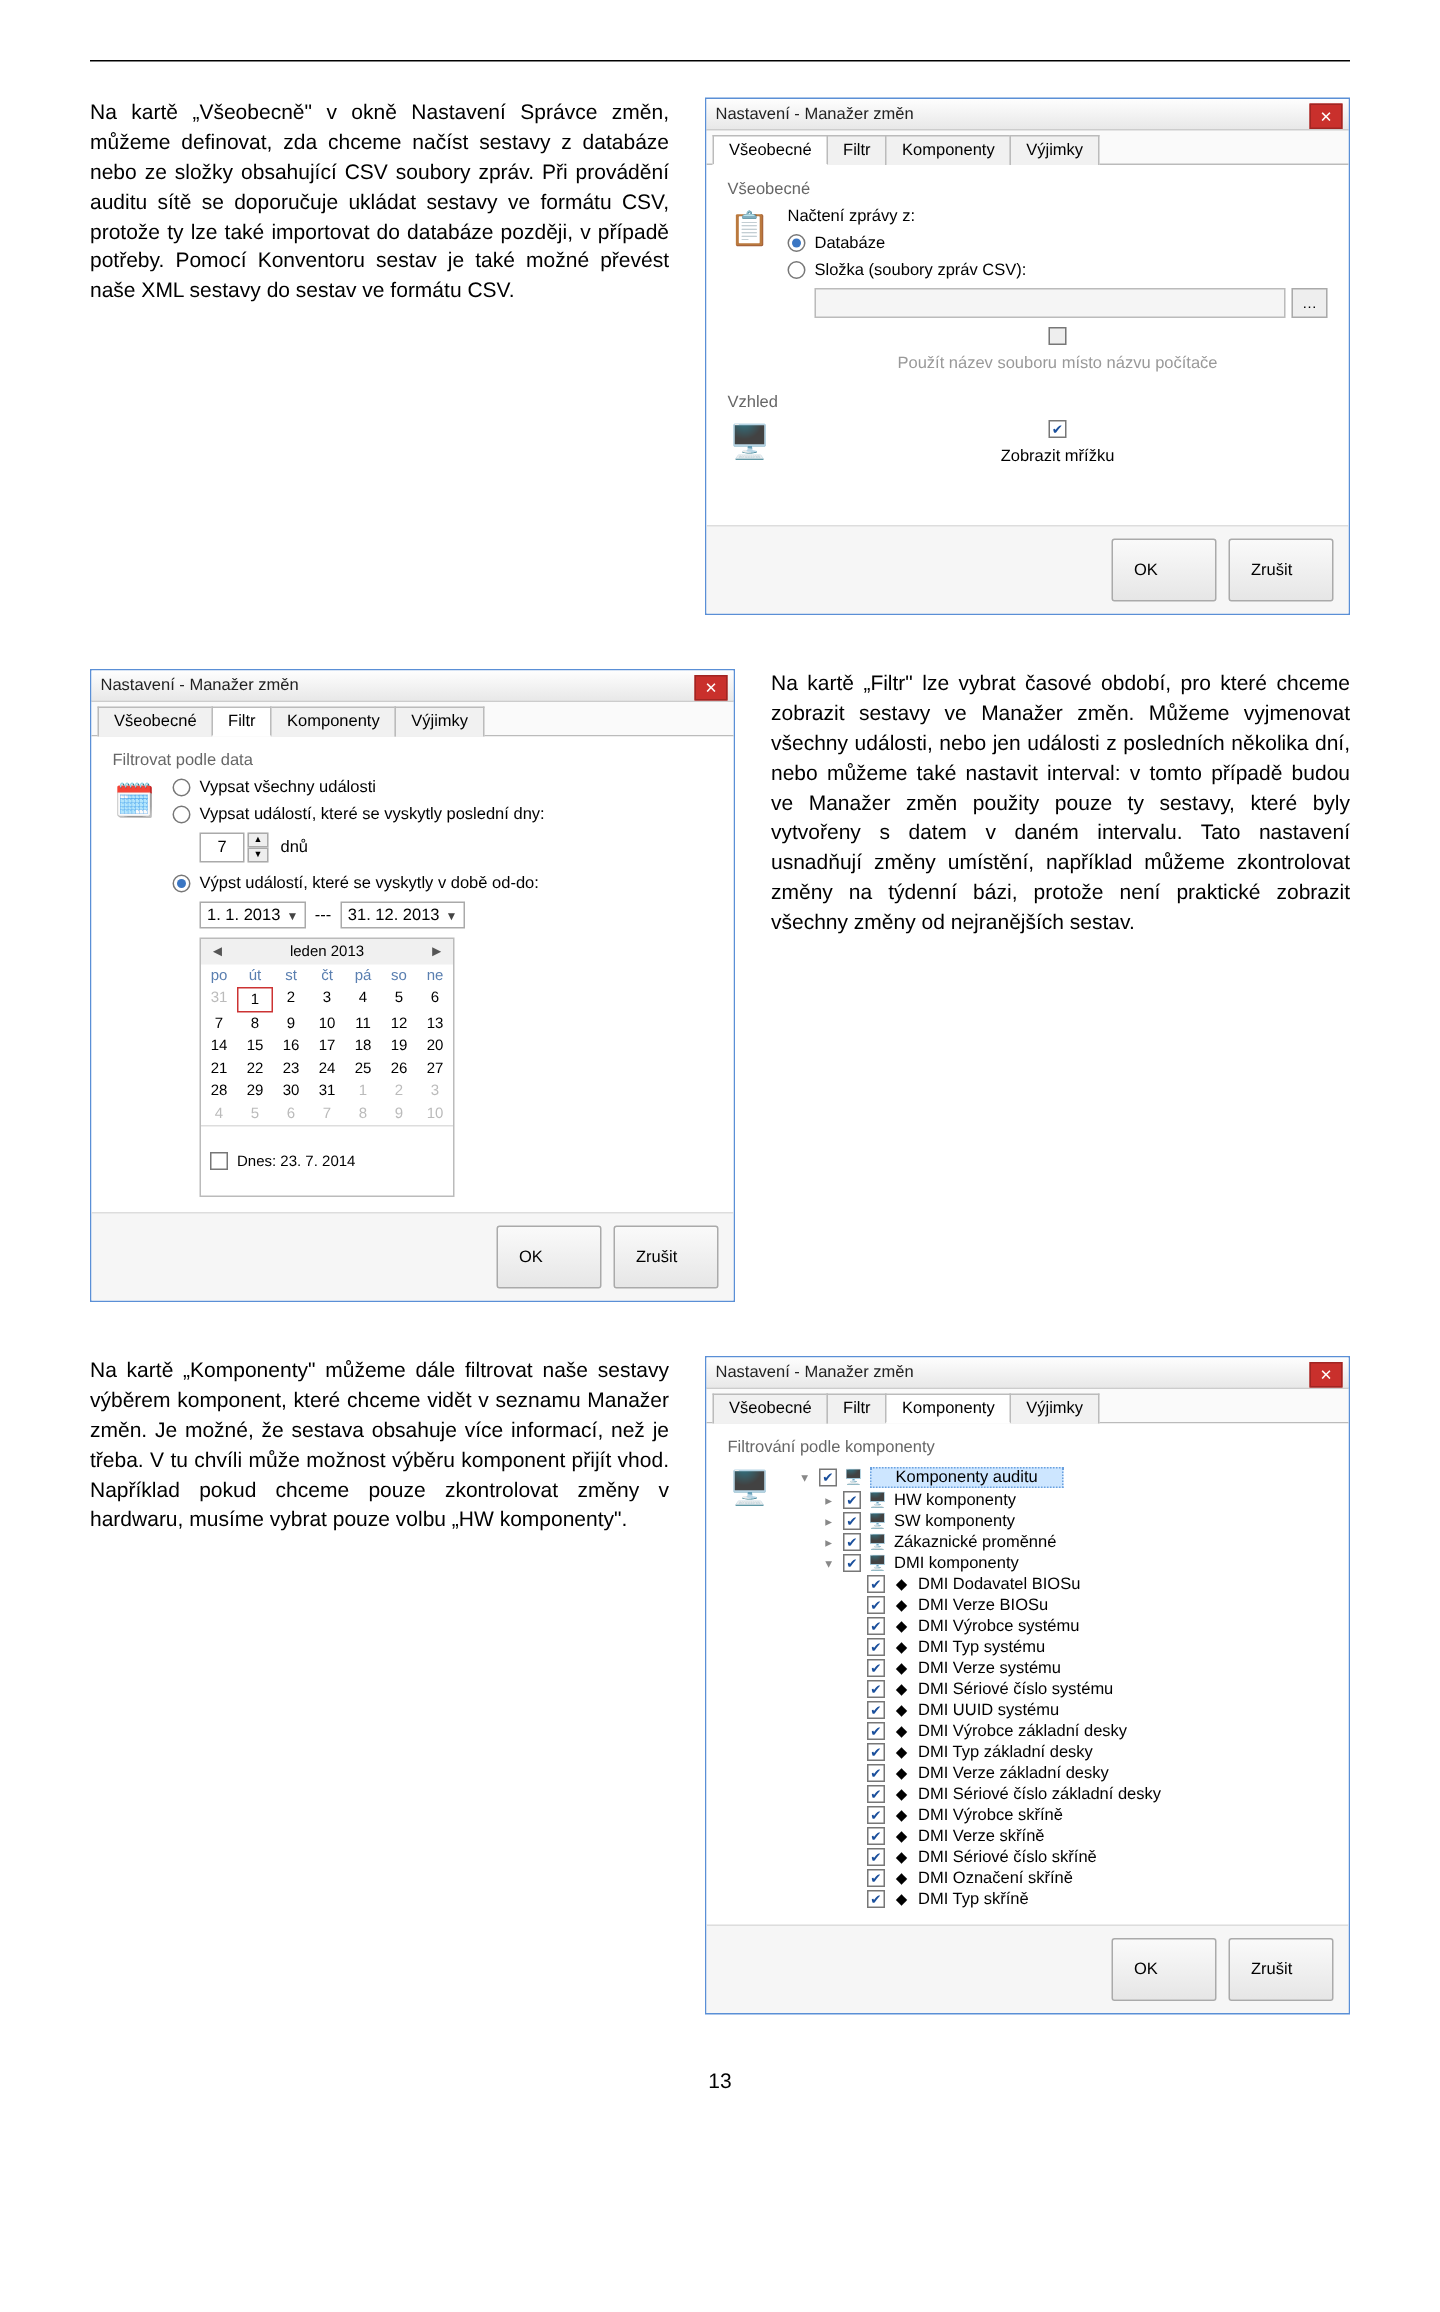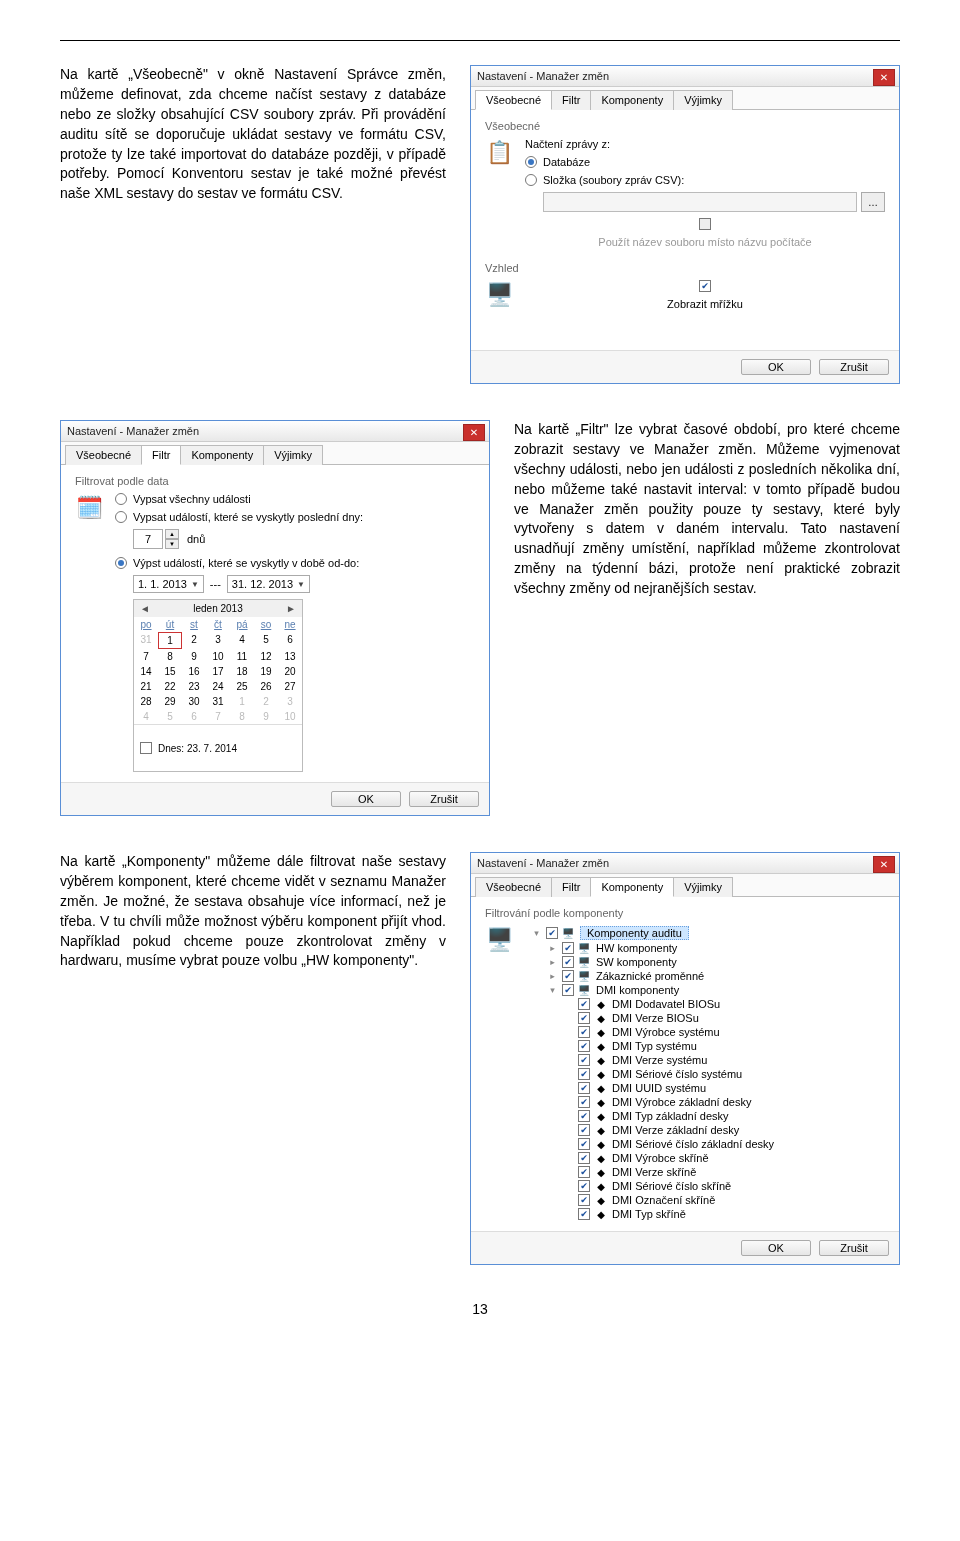--- a/index.html
+++ b/index.html
@@ -15,21 +15,21 @@
   .dlg-title { background: linear-gradient(#fefefe,#e8e8e8); display: flex; align-items: center; padding: 4px 6px; position: relative; border-bottom: 1px solid #ccc; }
   .dlg-title span { font-size: 11px; color: #222; }
   .close { position: absolute; right: 4px; top: 3px; width: 22px; height: 17px; background: #c9302c; display: flex; align-items: center; justify-content: center; color: #fff; font-size: 10px; border: 1px solid #a02522; }
   .tabs { display: flex; border-bottom: 1px solid #bbb; padding: 2px 4px 0 4px; background: #fafafa; gap: 0; }
   .tab { padding: 3px 10px 3px 10px; border: 1px solid #bbb; border-bottom: none; background: #f1f1f1; font-size: 11px; position: relative; top: 1px; margin-right: -1px; }
   .tab.active { background: #fff; top: 1px; z-index: 2; border-bottom: 1px solid #fff; }
   .dlg-body { padding: 10px 14px 10px 14px; background: #fff; min-height: 240px; }
   .side-row { display: flex; align-items: flex-start; gap: 10px; }
   .side-icon { width: 30px; height: 30px; flex-shrink: 0; display: flex; align-items: center; justify-content: center; font-size: 22px; }
   .dlg-btns { display: flex; justify-content: flex-end; gap: 8px; padding: 8px 10px; border-top: 1px solid #ddd; background: #f6f6f6; }
-  .btn { min-width: 70px; padding: 1px 14px; border: 1px solid #aaa; background: linear-gradient(#fafafa,#e6e6e6); font-size: 11px; border-radius: 2px; text-align: center; }
+  .btn { min-width: 70px; padding: 14px 14px; border: 1px solid #aaa; background: linear-gradient(#fafafa,#e6e6e6); font-size: 11px; border-radius: 2px; }
 
   .grp-label { color: #666; font-size: 11px; margin-bottom: 6px; }
   .radio-row { display: flex; align-items: center; gap: 6px; margin-bottom: 6px; font-size: 11px; }
   .radio { width: 12px; height: 12px; border: 1px solid #777; border-radius: 50%; display: inline-flex; align-items: center; justify-content: center; }
   .radio.sel::after { content: ""; width: 6px; height: 6px; background: #3a76c3; border-radius: 50%; display: block; }
   .pathbox { display: flex; margin-left: 18px; margin-bottom: 6px; }
   .pathbox .inp { flex: 1; height: 20px; border: 1px solid #bbb; background: #f5f5f5; }
   .pathbox .browse { width: 24px; height: 20px; border: 1px solid #aaa; background: #eee; display: flex; align-items: center; justify-content: center; font-size: 10px; margin-left: 4px; }
   .check-row { display: flex; align-items: center; gap: 6px; font-size: 11px; margin-bottom: 4px; flex-direction: column; }
   .chk { width: 12px; height: 12px; border: 1px solid #777; display: inline-flex; align-items: center; justify-content: center; font-size: 9px; color: #1a4f9c; }
@@ -43,30 +43,30 @@
 
   .daterow { display: flex; align-items: center; gap: 6px; margin: 6px 0 6px 18px; font-size: 11px; }
   .date-col { display: flex; align-items: center; border: 1px solid #aaa; padding: 2px 4px; gap: 4px; }
   .date-col .chev { font-size: 8px; color: #444; }
 
   .calendar { border: 1px solid #bbb; width: 170px; margin-left: 18px; font-size: 10px; }
   .cal-head { display: flex; justify-content: space-between; align-items: center; background: #f0f0f0; padding: 3px 6px; }
   .cal-head .nav { color: #555; }
   .cal-grid { display: grid; grid-template-columns: repeat(7, 1fr); text-align: center; }
   .cal-grid div { padding: 2px 0; }
-  .cal-grid .dh { color: #5a7fb0; text-decoration: underline; }
+  .cal-grid .dh { color: #5a7fb0; }
   .cal-grid .om { color: #bbb; }
   .cal-grid .today { border: 1px solid #c33; }
   .cal-foot { display: flex; align-items: center; gap: 6px; padding: 17px 6px; border-top: 1px solid #ddd; }
 
   .tree { margin-left: 6px; font-size: 11px; }
   .tree-row { display: flex; align-items: center; gap: 4px; padding: 1px 0; }
   .tree-row .exp { width: 11px; display: inline-block; text-align: center; color: #888; font-size: 9px; }
   .tree-row .ticon { width: 14px; display: inline-flex; align-items: center; justify-content: center; font-size: 10px; }
-  .tree-row.sel span.lbl { background: #cde6ff; border: 1px dotted #6aa0de; padding: 0 6px; }
+  .tree-row.sel span.lbl { background: #cde6ff; border: 1px dotted #6aa0de; padding: 0 16px; }
   .ind1 { padding-left: 16px; }
   .ind2 { padding-left: 32px; }
   .t-tri { color: #888; font-size: 8px; }
 
   .pagenum { text-align: center; font-size: 14px; margin-top: 20px; }
 </style>
 </head>
 <body>
 
 <div class="page">

